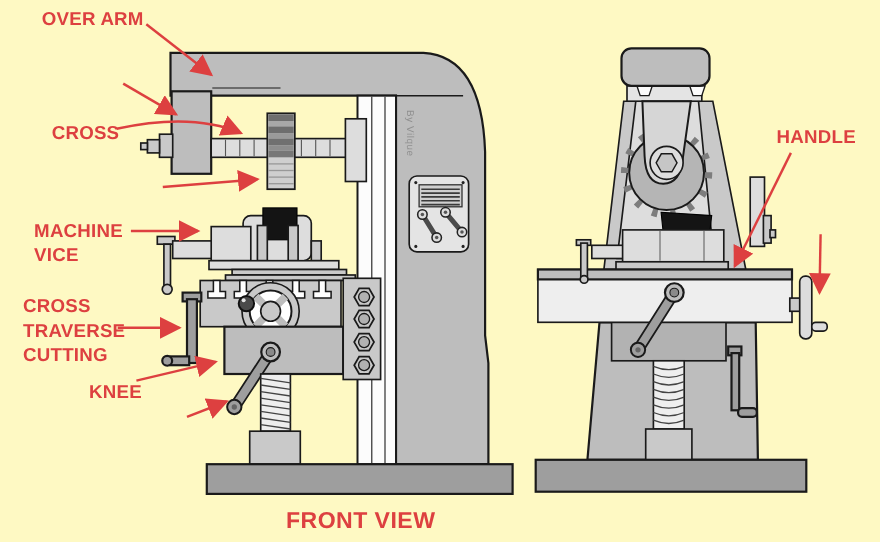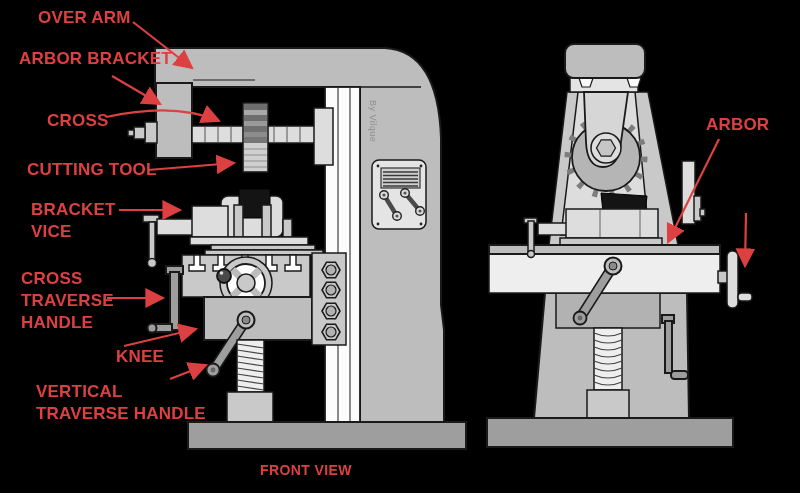--- a/index.html
+++ b/index.html
@@ -1,27 +1,27 @@
 <!DOCTYPE html>
 <html style="--red: #dd4040; --outline: #1a1a1a; --gray-body: #bdbdbd; --gray-mid: #c9c9c9; --gray-light: #dddddd; --gray-xlight: #eeeeee; --gray-dark: #9e9e9e; --panel: #e4e4e4;"><head>
 <meta charset="utf-8">
 <style>
   html,body{margin:0;padding:0;background:#fff;}
   .canvas{
-    position:relative;width:800px;height:493px;background:#000000;overflow:hidden;
+    position:relative;width:800px;height:493px;background:#fef9c3;overflow:hidden;
     font-family:"Liberation Sans",sans-serif;
   }
   .canvas svg{position:absolute;left:0;top:0;}
   .lbl{
     position:absolute;color:var(--red,#dd4040);font-weight:bold;font-size:17px;
     line-height:22px;letter-spacing:.2px;white-space:nowrap;
   }
   .lbl.wrap{white-space:normal;}
   .vtitle{
-    position:absolute;color:var(--red,#dd4040);font-weight:bold;font-size:14px;
+    position:absolute;color:var(--red,#dd4040);font-weight:bold;font-size:21px;
     letter-spacing:.4px;white-space:nowrap;
   }
   .watermark{
     position:absolute;color:#8f8f8f;font-size:9px;letter-spacing:.5px;
     transform:rotate(90deg);transform-origin:0 0;white-space:nowrap;
   }
   
   .f-body{fill:var(--gray-body,#bdbdbd);stroke:var(--outline,#1a1a1a);stroke-width:2;}
   .f-mid{fill:var(--gray-mid,#c9c9c9);stroke:var(--outline,#1a1a1a);stroke-width:1.5;}
   .f-light{fill:var(--gray-light,#dddddd);stroke:var(--outline,#1a1a1a);stroke-width:1.5;}
@@ -304,26 +304,23 @@
     <path class="arrow" d="M119,210 L180,210"></path>
     <path class="arrow" d="M107,298 L163,298"></path>
     <path class="arrow" d="M124,346 L196,329"></path>
     <path class="arrow" d="M170,379 L206,365"></path>
     <path class="arrow" d="M719,139 L668,242"></path>
     <path class="arrow" d="M746,213 L745,266"></path>
   </g>
 </svg>
 
 <div class="lbl" style="left:38px;top:7px;">OVER ARM</div>
-<div class="lbl" style="left:19px;top:48px;">ARBOR BRACKET</div>
 <div class="lbl" style="left:47px;top:110px;">CROSS</div>
-<div class="lbl" style="left:27px;top:159px;">CUTTING TOOL</div>
-<div class="lbl wrap" style="left:31px;top:199px;width:95px;">BRACKET VICE</div>
-<div class="lbl wrap" style="left:21px;top:268px;width:158px;">CROSS TRAVERSE HANDLE</div>
-<div class="lbl" style="left:81px;top:346px;margin-left:35px;">KNEE</div>
-<div class="lbl wrap" style="left:36px;top:381px;width:178px;">VERTICAL TRAVERSE HANDLE</div>
-<div class="lbl" style="left:706px;top:114px;">ARBOR</div>
+<div class="lbl wrap" style="left:31px;top:199px;width:95px;">MACHINE VICE</div>
+<div class="lbl wrap" style="left:21px;top:268px;width:158px;">CROSS TRAVERSE CUTTING</div>
+<div class="lbl" style="left:81px;top:346px;">KNEE</div>
+<div class="lbl" style="left:706px;top:114px;">HANDLE</div>
 
 <div class="vtitle" style="left:260px;top:462px;">FRONT VIEW</div>
 
 <div class="watermark" style="left:378px;top:100px;">By Vilque</div>
 
 </div>
 
 </body></html>

